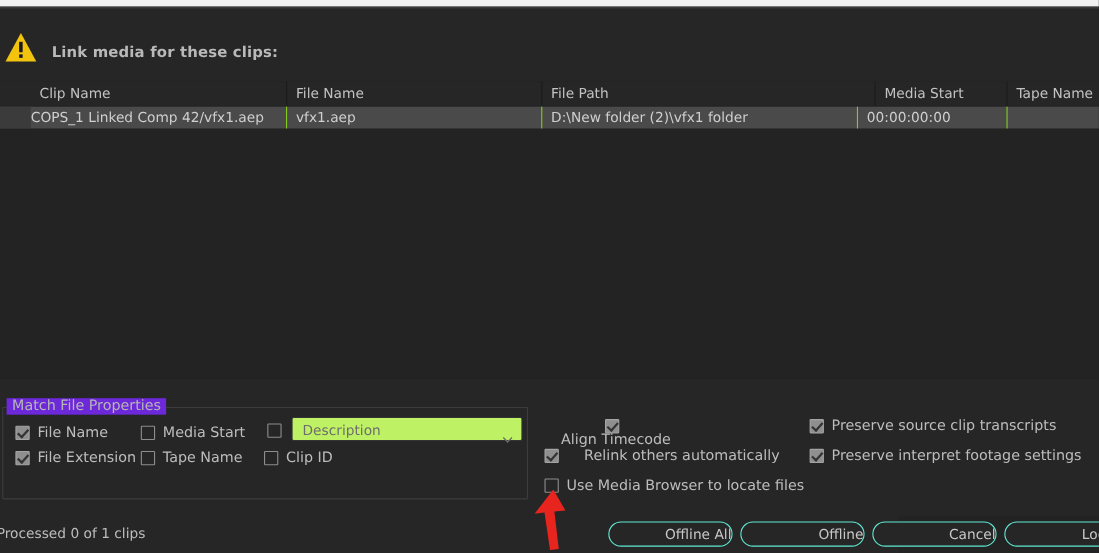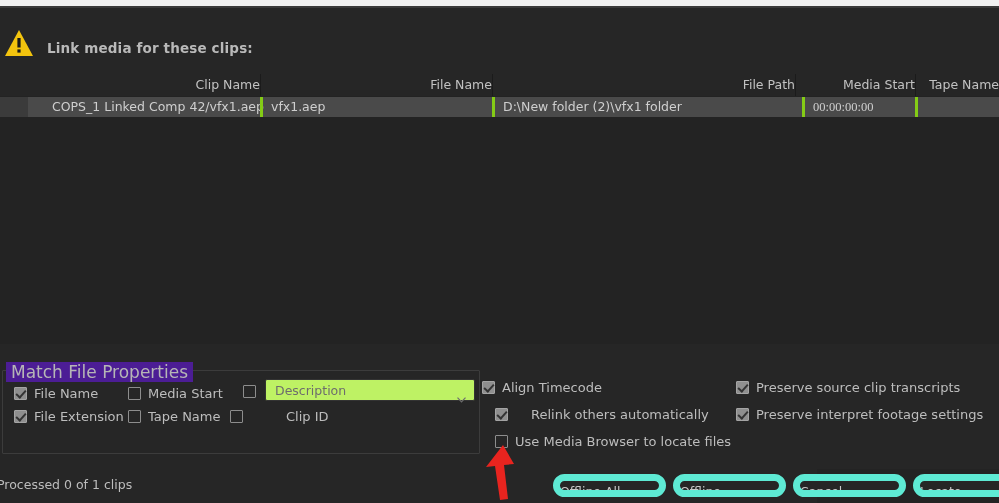--- a/index.html
+++ b/index.html
@@ -22,44 +22,44 @@
     position:absolute;left:47px;top:32px;
     font-size:13.5px;color:#b9b9b9;letter-spacing:.15px;white-space:nowrap;font-weight:bold;
   }
 
   
   .list-wrap{position:absolute;left:0;top:74px;width:999px;height:270px;background:#232323;}
   .list-header{position:absolute;left:0;top:0;width:999px;height:22px;background:#262626;}
   .col-head{
     position:absolute;top:0;height:22px;line-height:22px;
     font-size:12.5px;color:#c2c2c2;padding-left:8px;box-sizing:border-box;
-    border-left:1px solid #1b1b1b;white-space:nowrap;overflow:hidden;text-align:right;
+    border-left:1px solid #1b1b1b;white-space:nowrap;overflow:hidden;
   }
   .col-head.first{border-left:none;}
   .row{position:absolute;left:0;top:23px;width:999px;height:20px;background:#4a4a4a;}
   .row .cell{
     position:absolute;top:0;height:20px;line-height:20px;
     font-size:12.5px;color:#cfcfcf;padding-left:8px;box-sizing:border-box;
-    border-left:3px solid #84cc16;white-space:nowrap;overflow:hidden;
+    border-left:1px solid #84cc16;white-space:nowrap;overflow:hidden;
   }
   .row .cell.first{border-left:none;padding-left:8px;}
   .row .rowgutter{position:absolute;left:0;top:0;width:28px;height:20px;background:#3b3b3b;}
   .list-body{position:absolute;left:0;top:43px;width:999px;height:227px;background:#232323;}
 
   
   .options{position:absolute;left:0;top:344px;width:999px;height:125px;background:#262626;}
   .divider-top{position:absolute;left:0;top:344px;width:999px;height:1px;background:#1d1d1d;}
 
   .groupbox{
     position:absolute;left:2px;top:26px;width:478px;height:84px;
     border:1px solid #3c3c3c;border-radius:1px;box-sizing:border-box;
   }
   .groupbox-title{
     position:absolute;left:6px;top:18px;
-    background:#4c1d95;padding:0 5px;font-size:17px;color:#b6b6b6;white-space:nowrap;
+    background:#6d28d9;padding:0 5px;font-size:13px;color:#b6b6b6;white-space:nowrap;
   }
 
   .cbrow{position:absolute;display:flex;align-items:center;white-space:nowrap;}
   .cb{
     width:13px;height:13px;box-sizing:border-box;flex:0 0 auto;
     border:1px solid #8d8d8d;background:transparent;border-radius:1px;
     position:relative;margin-right:7px;
   }
   .cb.checked{background:#8f8f8f;border-color:#a4a4a4;}
   .cb.checked:after{
@@ -75,22 +75,22 @@
   .select-text{
     position:absolute;left:9px;top:3px;font-size:12.5px;color:#6d6d6d;
   }
   .select-arrow{position:absolute;right:8px;top:8px;width:9px;height:6px;}
 
   
   .footer{position:absolute;left:0;top:469px;width:817px;height:34px;background:#262626;}
   .status{position:absolute;left:-3px;top:8px;font-size:12.5px;color:#bdbdbd;white-space:nowrap;}
   .btn{
     position:absolute;top:5px;height:23px;line-height:21px;
-    border:7px solid #5eead4;border-radius:12px;background:#262626;
-    color:#c8c8c8;font-size:12.5px;text-align:left;box-sizing:border-box;
+    border:1px solid #5eead4;border-radius:12px;background:#262626;
+    color:#c8c8c8;font-size:12.5px;text-align:right;box-sizing:border-box;
     font-family:"DejaVu Sans","Liberation Sans",sans-serif;
     white-space:nowrap;overflow:hidden;
   }
 
   .arrow-anno{position:absolute;left:480px;top:443px;width:48px;height:58px;pointer-events:none;}
 </style>
 </head>
 <body>
 
 <div id="root">
@@ -113,24 +113,24 @@
     <div class="list-header">
       <div class="col-head first" style="left:28px;width:232px;"><span>Clip Name</span></div>
       <div class="col-head" style="left:260px;width:232px;"><span>File Name</span></div>
       <div class="col-head" style="left:492px;width:303px;"><span>File Path</span></div>
       <div class="col-head" style="left:795px;width:120px;"><span>Media Start</span></div>
       <div class="col-head" style="left:915px;width:84px;"><span>Tape Name</span></div>
     </div>
 
     <div class="row">
       <div class="rowgutter"></div>
-      <div class="cell first" style="left:44px;width:232px;"><span>COPS_1 Linked Comp 42/vfx1.aep</span></div>
+      <div class="cell first" style="left:20px;width:232px;"><span>COPS_1 Linked Comp 42/vfx1.aep</span></div>
       <div class="cell" style="left:260px;width:232px;"><span>vfx1.aep</span></div>
       <div class="cell" style="left:492px;width:303px;"><span>D:\New folder (2)\vfx1 folder</span></div>
-      <div class="cell" style="left:802px;width:120px;font-family:Liberation Serif, serif;"><span>00:00:00:00</span></div>
+      <div class="cell" style="left:779px;width:120px;"><span>00:00:00:00</span></div>
       <div class="cell" style="left:915px;width:84px;"><span></span></div>
     </div>
 
     <div class="list-body"></div>
   </div>
 
   <div class="divider-top"></div>
   <div class="options">
 
     <div class="groupbox"></div>
@@ -145,38 +145,38 @@
       <span class="cblabel">File Extension</span>
     </div>
     <div class="cbrow" style="left:128px;top:43px;">
       <span class="cb"></span>
       <span class="cblabel">Media Start</span>
     </div>
     <div class="cbrow" style="left:128px;top:66px;">
       <span class="cb"></span>
       <span class="cblabel">Tape Name</span>
     </div>
-    <div class="cbrow" style="left:230px;top:66px;gap:36px;">
+    <div class="cbrow" style="left:240px;top:66px;">
       <span class="cb"></span>
       <span class="cblabel">Clip ID</span>
     </div>
 
     <div class="cbrow" style="left:243px;top:41px;">
       <span class="cb"></span>
     </div>
     <div class="select" style="left:265px;top:35px;">
       <span class="select-text">Description</span>
       <span class="select-arrow">
         <svg width="9" height="6" viewBox="0 0 9 6">
             <path d="M0.5 0.7 L4.5 4.8 L8.5 0.7" fill="none" stroke="#6d6d6d" stroke-width="1.2"></path>
           </svg>
       </span>
     </div>
 
-    <div class="cbrow" style="left:482px;top:37px;">
+    <div class="cbrow" style="left:510px;top:37px;flex-direction:column;">
       <span class="cb checked"></span>
       <span class="cblabel">Align Timecode</span>
     </div>
     <div class="cbrow" style="left:495px;top:64px;gap:16px;">
       <span class="cb checked"></span>
       <span class="cblabel">Relink others automatically</span>
     </div>
     <div class="cbrow" style="left:495px;top:91px;">
       <span class="cb"></span>
       <span class="cblabel">Use Media Browser to locate files</span>

